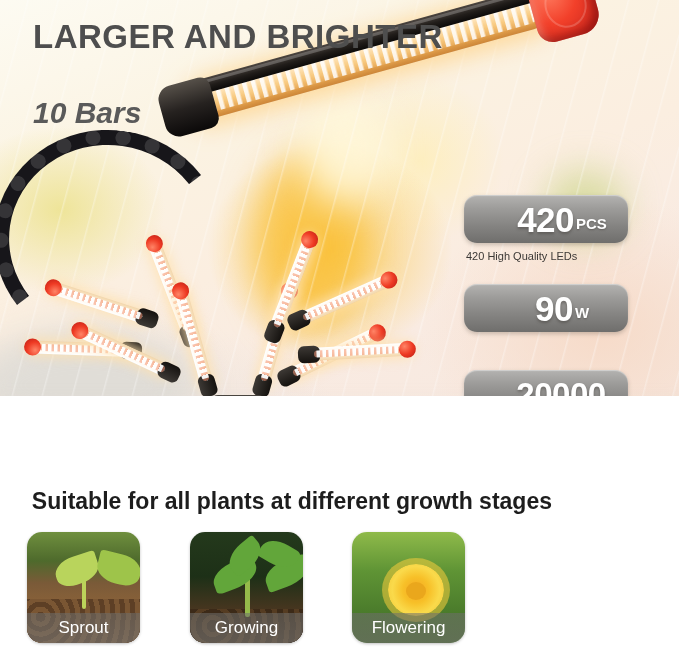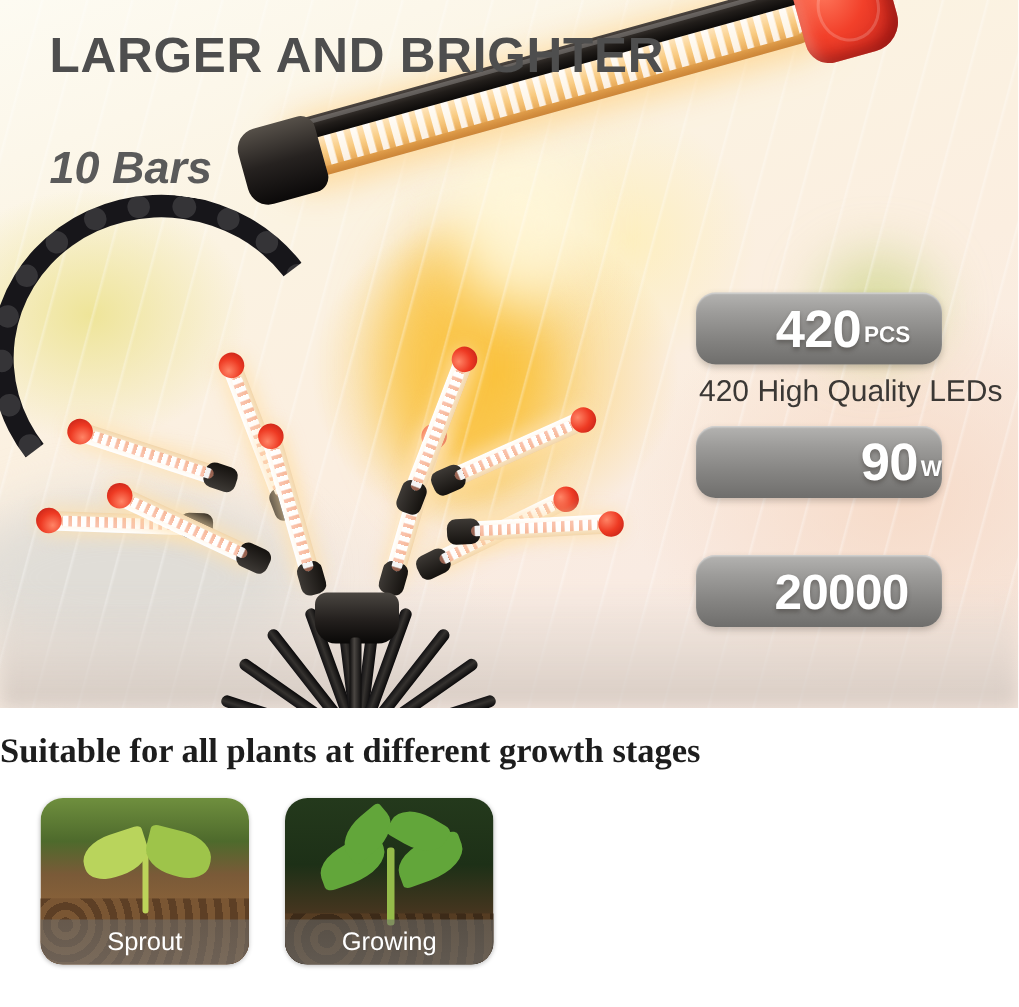--- a/index.html
+++ b/index.html
@@ -1,20 +1,20 @@
 <!DOCTYPE html>
 <html><head>
 <meta charset="utf-8">
 <style>
   html,body{margin:0;padding:0;background:#fff;}
   body{font-family:"Liberation Sans",sans-serif;}
   #page{position:relative;width:679px;height:671px;overflow:hidden;background:#fff;}
 
   
-  #hero{position:absolute;left:0;top:0;width:679px;height:472px;overflow:hidden;
+  #hero{position:absolute;left:0;top:0;width:679px;height:396px;overflow:hidden;
         background:
           radial-gradient(ellipse 150px 120px at 60px 210px, rgba(236,226,140,.85), rgba(236,226,140,0) 70%),
           radial-gradient(ellipse 170px 150px at 330px 250px, rgba(250,196,60,.78), rgba(250,196,60,0) 72%),
           radial-gradient(ellipse 120px 120px at 420px 160px, rgba(255,238,170,.6), rgba(255,238,170,0) 70%),
           radial-gradient(ellipse 240px 180px at 600px 330px, rgba(246,216,196,.85), rgba(246,216,196,0) 75%),
           radial-gradient(ellipse 300px 150px at 120px 430px, rgba(232,226,220,.9), rgba(232,226,220,0) 75%),
           linear-gradient(160deg,#fdfbf2 0%,#fbf3e2 30%,#fbeee0 55%,#f9ebe2 75%,#f6e7de 100%);}
   .blurblob{position:absolute;border-radius:50%;filter:blur(18px);}
   #hero .sheen{position:absolute;left:0;top:0;width:679px;height:472px;
     background:repeating-linear-gradient(105deg, rgba(255,255,255,0) 0px, rgba(255,255,255,0) 26px, rgba(255,255,255,.30) 27px, rgba(255,255,255,0) 29px);}
@@ -72,32 +72,32 @@
 
   
   .badge{position:absolute;width:164px;height:48px;border-radius:13px;
     background:linear-gradient(180deg,#b4b3b1 0%,#9d9c9a 28%,#868583 62%,#6f6e6c 100%);
     box-shadow:0 2px 4px rgba(90,80,70,.30), inset 0 1px 1px rgba(255,255,255,.42);
     display:flex;align-items:center;justify-content:center;}
   .badge .num{color:#fff;font-size:35px;font-weight:bold;line-height:1;letter-spacing:-.5px;
     text-shadow:0 2px 3px rgba(60,55,50,.45);margin-left:32px;}
   .badge .unit{color:#fff;font-size:15px;font-weight:bold;margin-left:2px;align-self:center;
     padding-top:9px;text-shadow:0 1px 2px rgba(60,55,50,.45);}
-  .badgecap{position:absolute;font-size:20px;color:#3b3835;white-space:nowrap;}
+  .badgecap{position:absolute;font-size:11px;color:#3b3835;white-space:nowrap;}
   #badge1{left:464px;top:195px;} #cap1{left:466px;top:250px;}
-  #badge2{left:464px;top:284px;justify-content:flex-end;} #cap2{left:470px;top:339px;}
+  #badge2{left:464px;top:284px;} #cap2{left:470px;top:339px;}
   #badge3{left:464px;top:370px;} #cap3{left:433px;top:425px;}
   #badge3 .num{font-size:33px;}
 
   
   #bottom{position:absolute;left:0;top:472px;width:679px;height:199px;background:#ffffff;}
-  #bottomTitle{position:absolute;left:0;top:16px;width:552px;text-align:left;
-    font-size:23px;font-weight:bold;color:#1d1d1d;font-family:Liberation Serif, serif;}
+  #bottomTitle{position:absolute;left:0;top:16px;width:552px;text-align:right;
+    font-size:23px;font-weight:bold;color:#1d1d1d;}
   .card{position:absolute;top:60px;width:113px;height:111px;border-radius:15px;overflow:hidden;
-    box-shadow:0 1px 3px rgba(0,0,0,.25);padding-left:26px;}
+    box-shadow:0 1px 3px rgba(0,0,0,.25);}
   .card .label{position:absolute;left:0;bottom:0;width:100%;height:30px;
     background:linear-gradient(180deg, rgba(110,110,108,.55) 0%, rgba(120,118,115,.62) 100%);
     color:#fff;font-size:17px;display:flex;align-items:center;justify-content:center;}
   .scene{position:absolute;left:0;top:0;width:100%;height:100%;}
 
   
   .s1{background:linear-gradient(180deg,#6f8f3e 0%,#4e6a2c 26%,#7a5a38 46%,#8a6239 66%,#6d4a2c 100%);}
   .s1 .soil{position:absolute;left:0;bottom:0;width:100%;height:44px;
     background:repeating-radial-gradient(circle at 12% 40%, #5d3f25 0 5px, #7a5633 5px 10px),
                linear-gradient(180deg,#7b5733 0%,#4f3620 100%);}
@@ -258,16 +258,23 @@
         <div class="soil"></div>
         <div class="stem"></div>
         <div class="lf" style="left:22px;top:30px;width:46px;height:26px;transform:rotate(-20deg);"></div>
         <div class="lf" style="left:74px;top:28px;width:46px;height:26px;transform:rotate(160deg);"></div>
         <div class="lf" style="left:36px;top:12px;width:38px;height:24px;transform:rotate(-40deg);"></div>
         <div class="lf" style="left:70px;top:10px;width:38px;height:24px;transform:rotate(-150deg);"></div>
       </div>
       <div class="label">Growing</div>
     </div>
 
+    <div class="card" style="left:352px;">
+      <div class="scene s3">
+        <div class="flower"></div>
+        <div class="fcenter"></div>
+      </div>
+      <div class="label">Flowering</div>
+    </div>
 
   </div>
 
 </div>
 
 </body></html>

